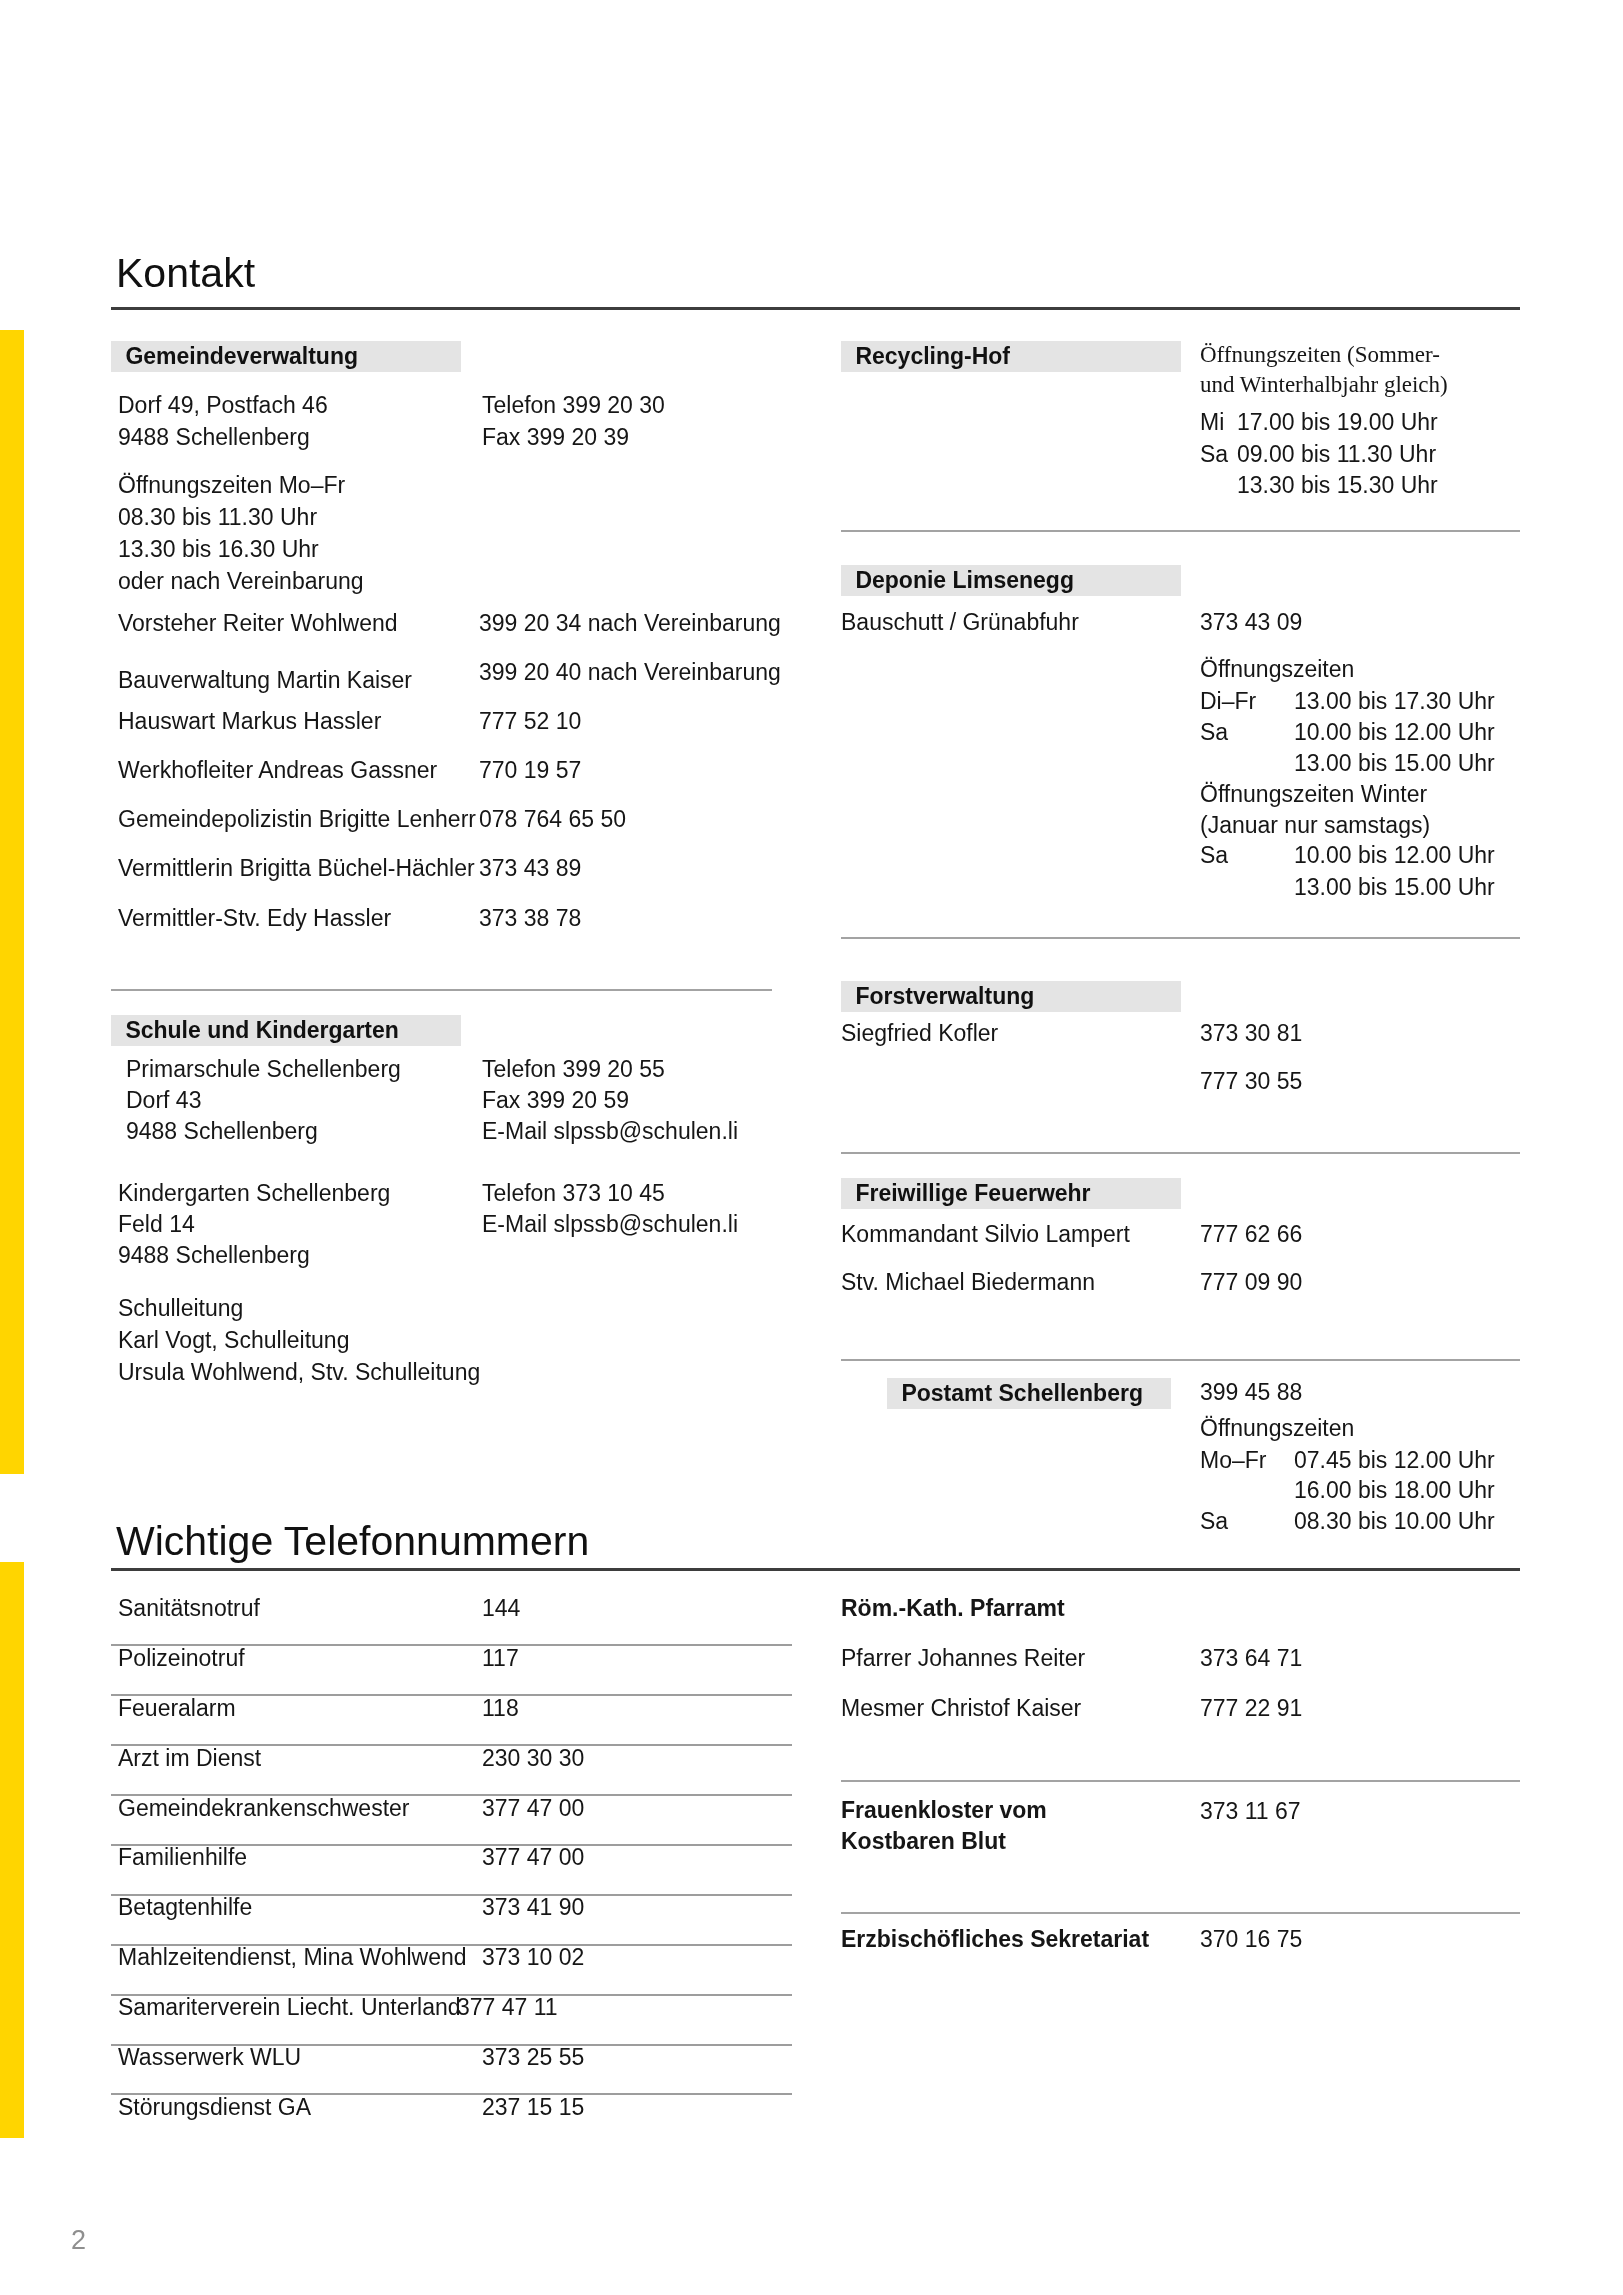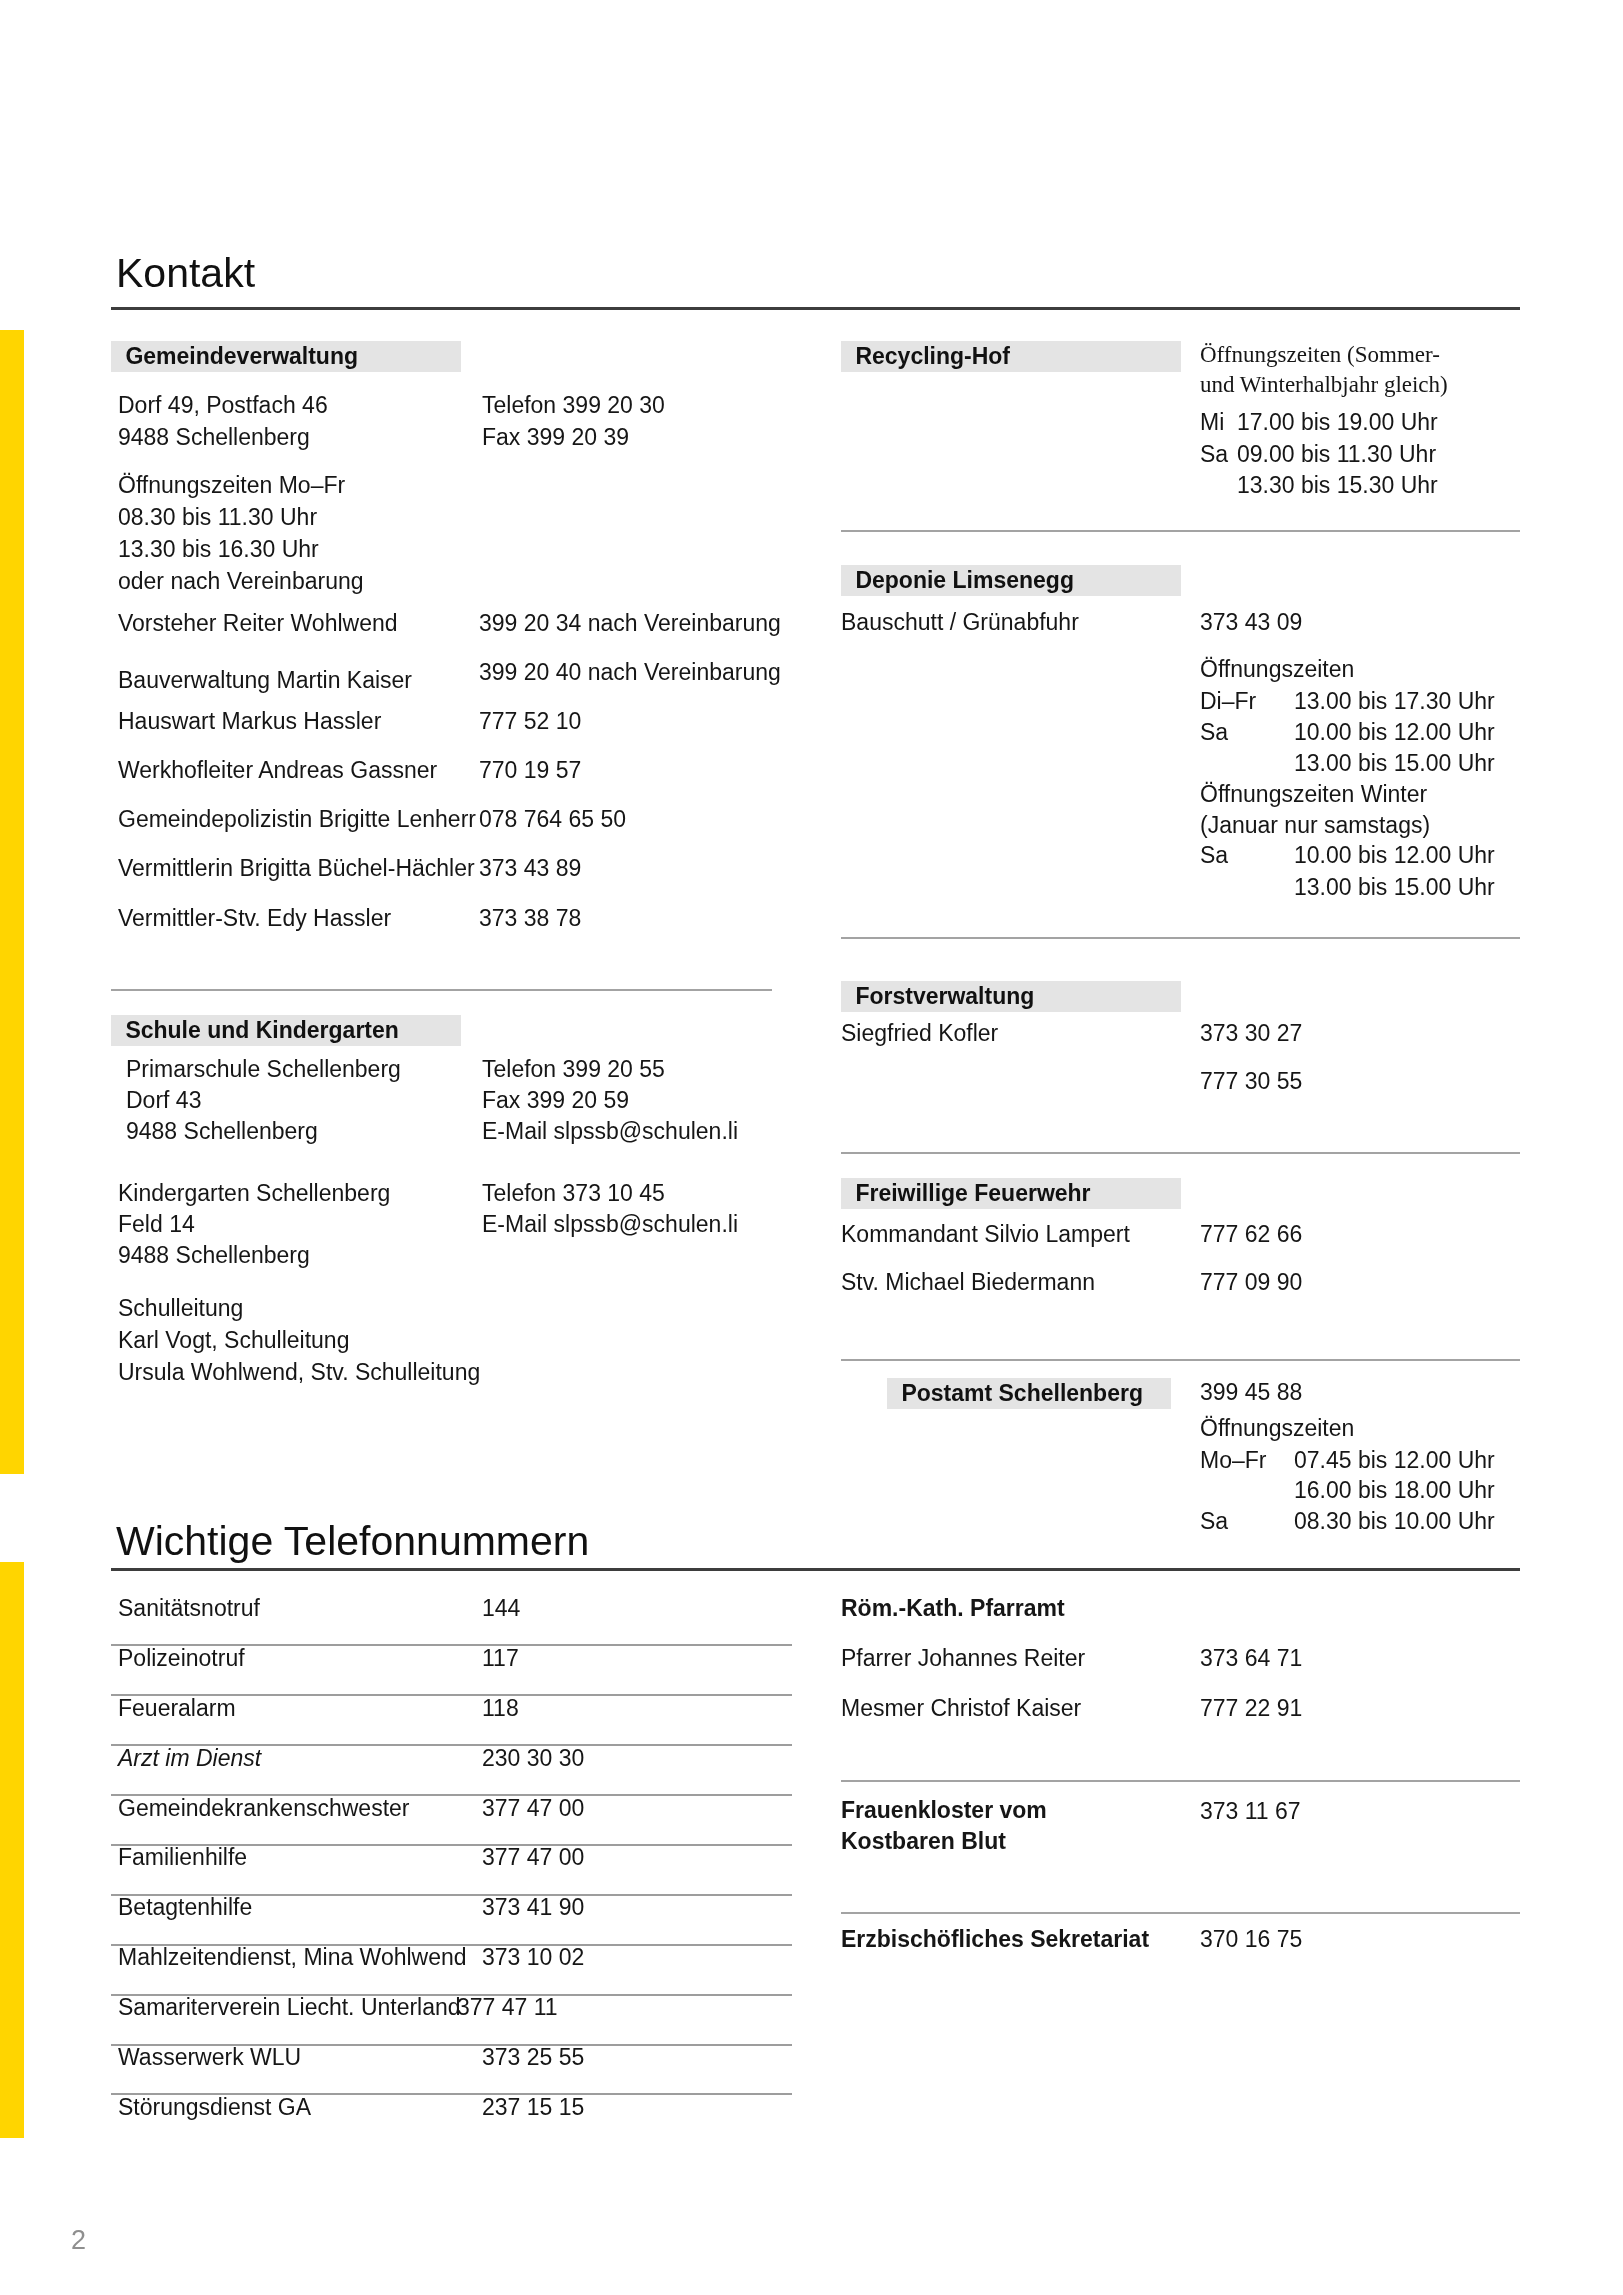--- a/index.html
+++ b/index.html
@@ -149,21 +149,21 @@
 <div class="dtrow wide" style="left:1200px;top:839px;">
   <span class="day">Sa</span><span>10.00 bis 12.00 Uhr</span>
 </div>
 <div class="dtrow wide" style="left:1200px;top:871px;">
   <span class="day"></span><span>13.00 bis 15.00 Uhr</span>
 </div>
 <div class="sep" style="left:841px;top:937px;width:679px;"></div>
 
 <div class="box" style="left:841px;top:981px;width:340px;">Forstverwaltung</div>
 <span class="t" style="left:841px;top:1017px;">Siegfried Kofler</span>
-<span class="t" style="left:1200px;top:1017px;">373 30 27</span>
+<span class="t" style="left:1200px;top:1017px;">373 30 81</span>
 <span class="t" style="left:1200px;top:1065px;">777 30 55</span>
 <div class="sep" style="left:841px;top:1152px;width:679px;"></div>
 
 <div class="box" style="left:841px;top:1178px;width:340px;">Freiwillige Feuerwehr</div>
 <span class="t" style="left:841px;top:1218px;">Kommandant Silvio Lampert</span>
 <span class="t" style="left:1200px;top:1218px;">777 62 66</span>
 <span class="t" style="left:841px;top:1266px;">Stv. Michael Biedermann</span>
 <span class="t" style="left:1200px;top:1266px;">777 09 90</span>
 <div class="sep" style="left:841px;top:1359px;width:679px;"></div>
 
@@ -192,21 +192,21 @@
   <span class="t" style="left:118px;top:0;">Polizeinotruf</span>
   <span class="t" style="left:482px;top:0;">117</span>
 </div>
 <div class="rowline" style="top:1694px;"></div>
 <div class="abs" style="top:1692px;left:0;">
   <span class="t" style="left:118px;top:0;">Feueralarm</span>
   <span class="t" style="left:482px;top:0;">118</span>
 </div>
 <div class="rowline" style="top:1744px;"></div>
 <div class="abs" style="top:1742px;left:0;">
-  <span class="t" style="left:118px;top:0;font-style:italic;">Arzt im Dienst</span>
+  <span class="t" style="left:118px;top:0;">Arzt im Dienst</span>
   <span class="t" style="left:482px;top:0;">230 30 30</span>
 </div>
 <div class="rowline" style="top:1794px;"></div>
 <div class="abs" style="top:1792px;left:0;">
   <span class="t" style="left:118px;top:0;">Gemeindekrankenschwester</span>
   <span class="t" style="left:482px;top:0;">377 47 00</span>
 </div>
 <div class="rowline" style="top:1844px;"></div>
 <div class="abs" style="top:1841px;left:0;">
   <span class="t" style="left:118px;top:0;">Familienhilfe</span>

